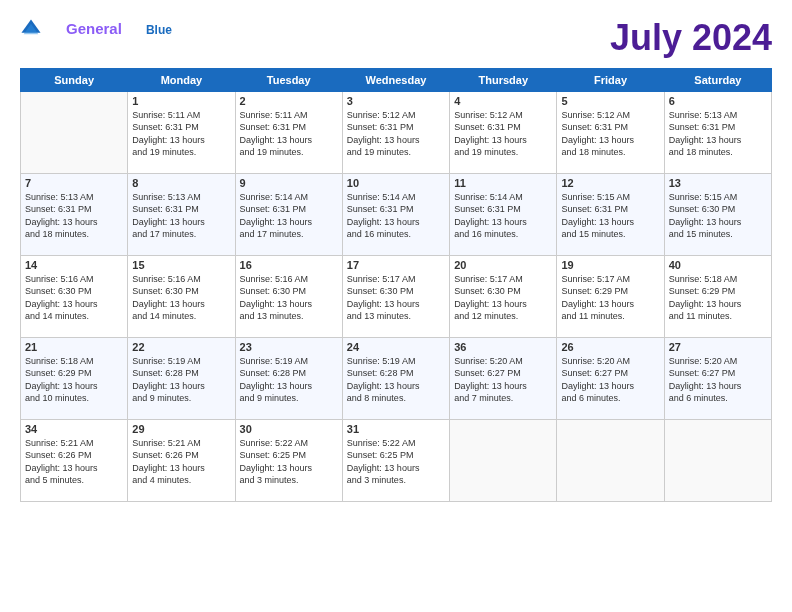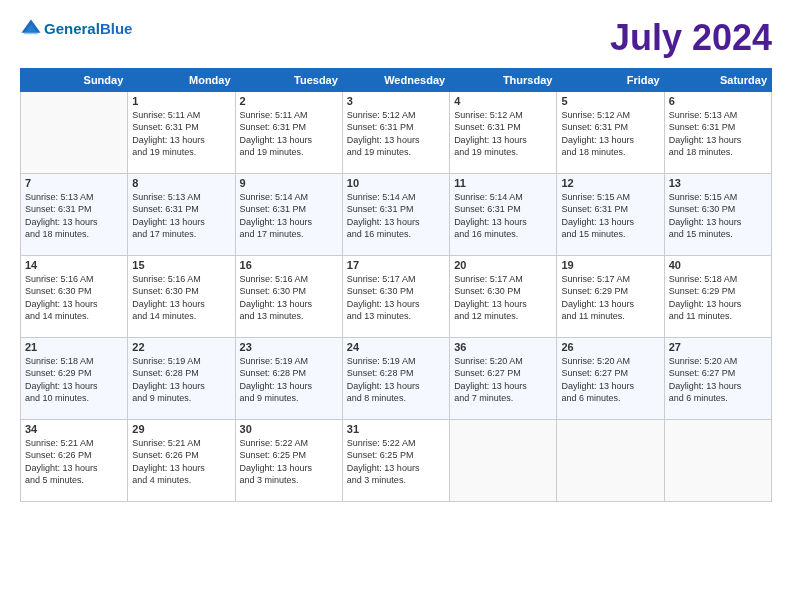--- a/index.html
+++ b/index.html
@@ -23,26 +23,28 @@
       margin-bottom: 10px;
     }
     .logo {
       display: flex;
       align-items: center;
       gap: 2px;
     }
     .logo-text-general {
       font-size: 15px;
       font-weight: bold;
-      color: #0369a1;
+      color: #8b5cf6;
+      margin-left: 22px;
     }
     .logo-text-blue {
-      font-size: 15px;
+      font-size: 12px;
       font-weight: bold;
       color: #1a6bbf;
+      padding-left: 24px;
     }
     .logo-icon {
       width: 22px;
       height: 22px;
     }
     .title-block {
       text-align: right;
     }
     .month-title {
       font-size: 36px;
@@ -59,21 +61,21 @@
       width: 100%;
       border-collapse: collapse;
       table-layout: fixed;
     }
     th {
       background: #1a6bbf;
       color: #fff;
       font-size: 11px;
       font-weight: bold;
       padding: 5px 4px;
-      text-align: right;
+      text-align: center;
       border: 1px solid #1a6bbf;
     }
     td {
       border: 1px solid #ccc;
       vertical-align: top;
       padding: 3px 4px;
       height: 82px;
       font-size: 9.5px;
       color: #333;
     }

